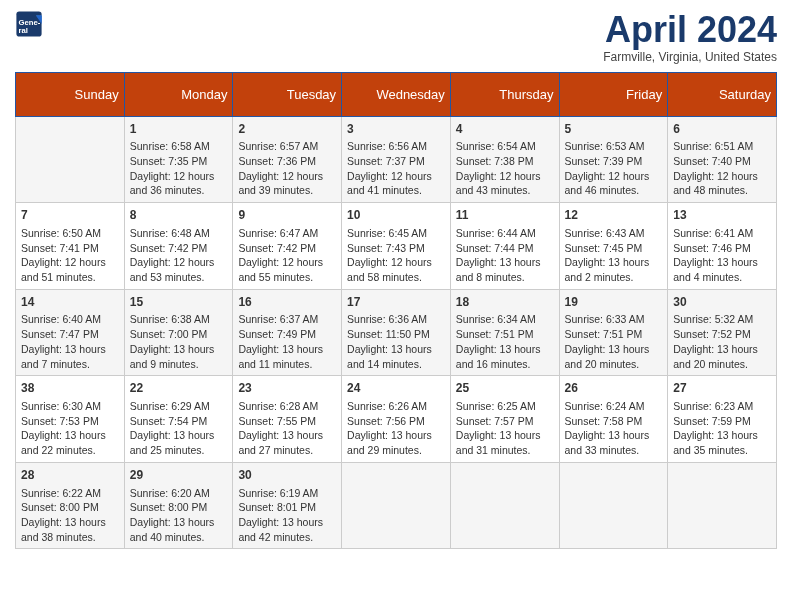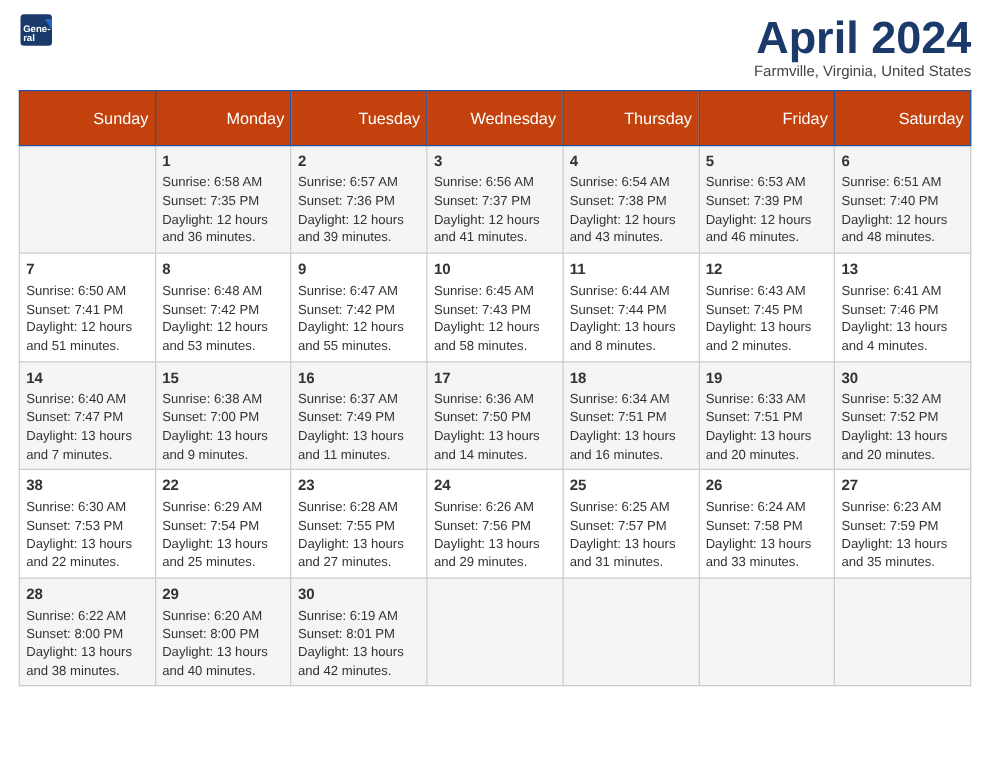--- a/index.html
+++ b/index.html
@@ -226,21 +226,21 @@
         <td>
           <span class="day-num">16</span>
           <div class="day-info">Sunrise: 6:37 AM</div>
           <div class="day-info">Sunset: 7:49 PM</div>
           <div class="day-info">Daylight: 13 hours</div>
           <div class="day-info">and 11 minutes.</div>
         </td>
         <td>
           <span class="day-num">17</span>
           <div class="day-info">Sunrise: 6:36 AM</div>
-          <div class="day-info">Sunset: 7:50 PM</div>
+          <div class="day-info">Sunset: 11:50 PM</div>
           <div class="day-info">Daylight: 13 hours</div>
           <div class="day-info">and 14 minutes.</div>
         </td>
         <td>
           <span class="day-num">18</span>
           <div class="day-info">Sunrise: 6:34 AM</div>
           <div class="day-info">Sunset: 7:51 PM</div>
           <div class="day-info">Daylight: 13 hours</div>
           <div class="day-info">and 16 minutes.</div>
         </td>

